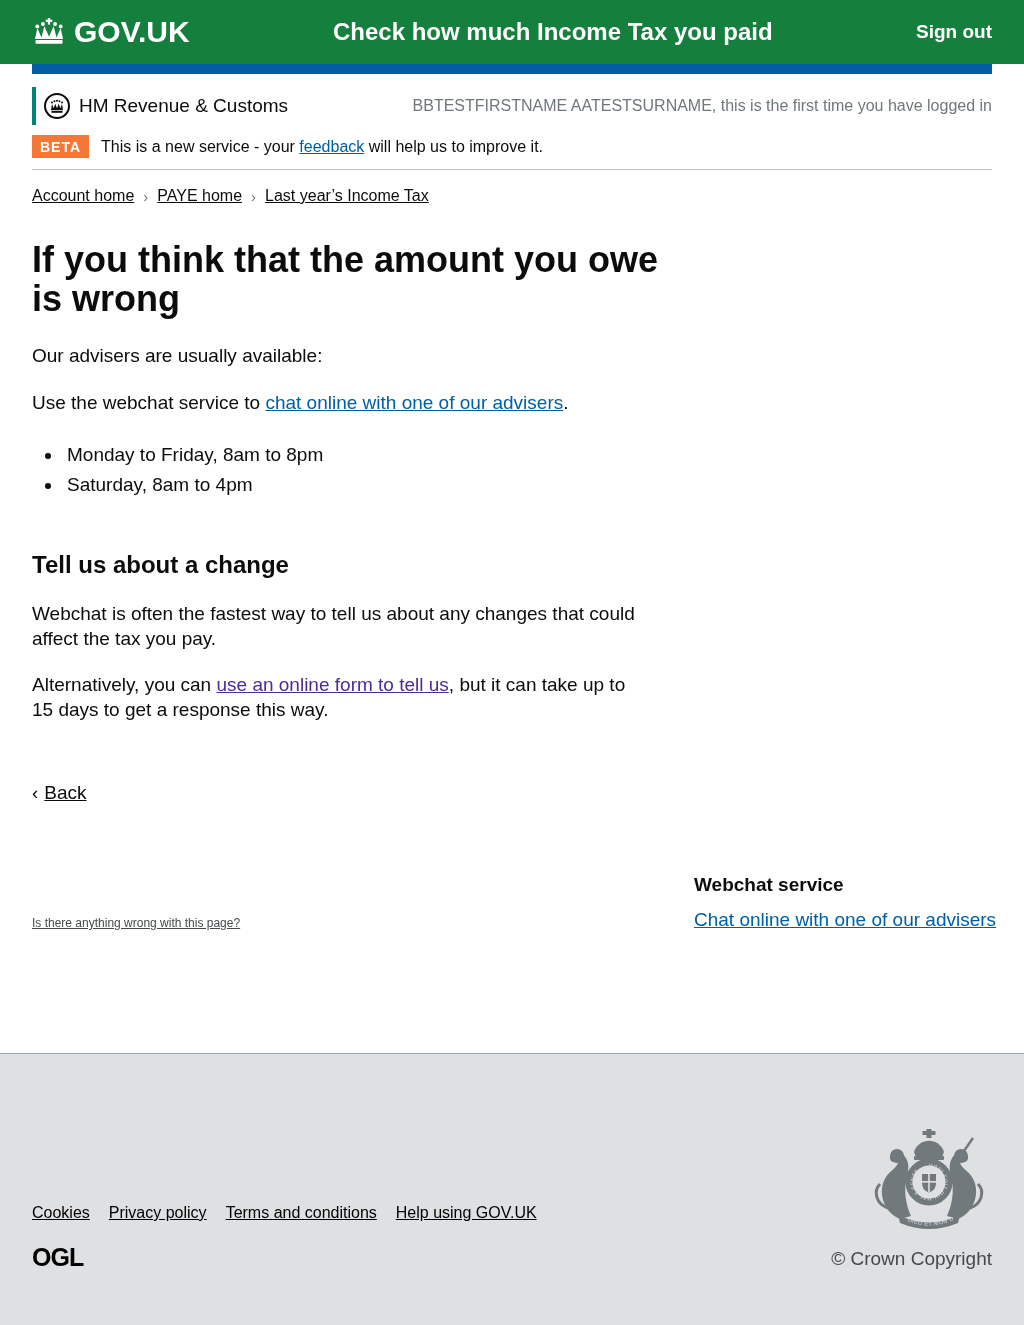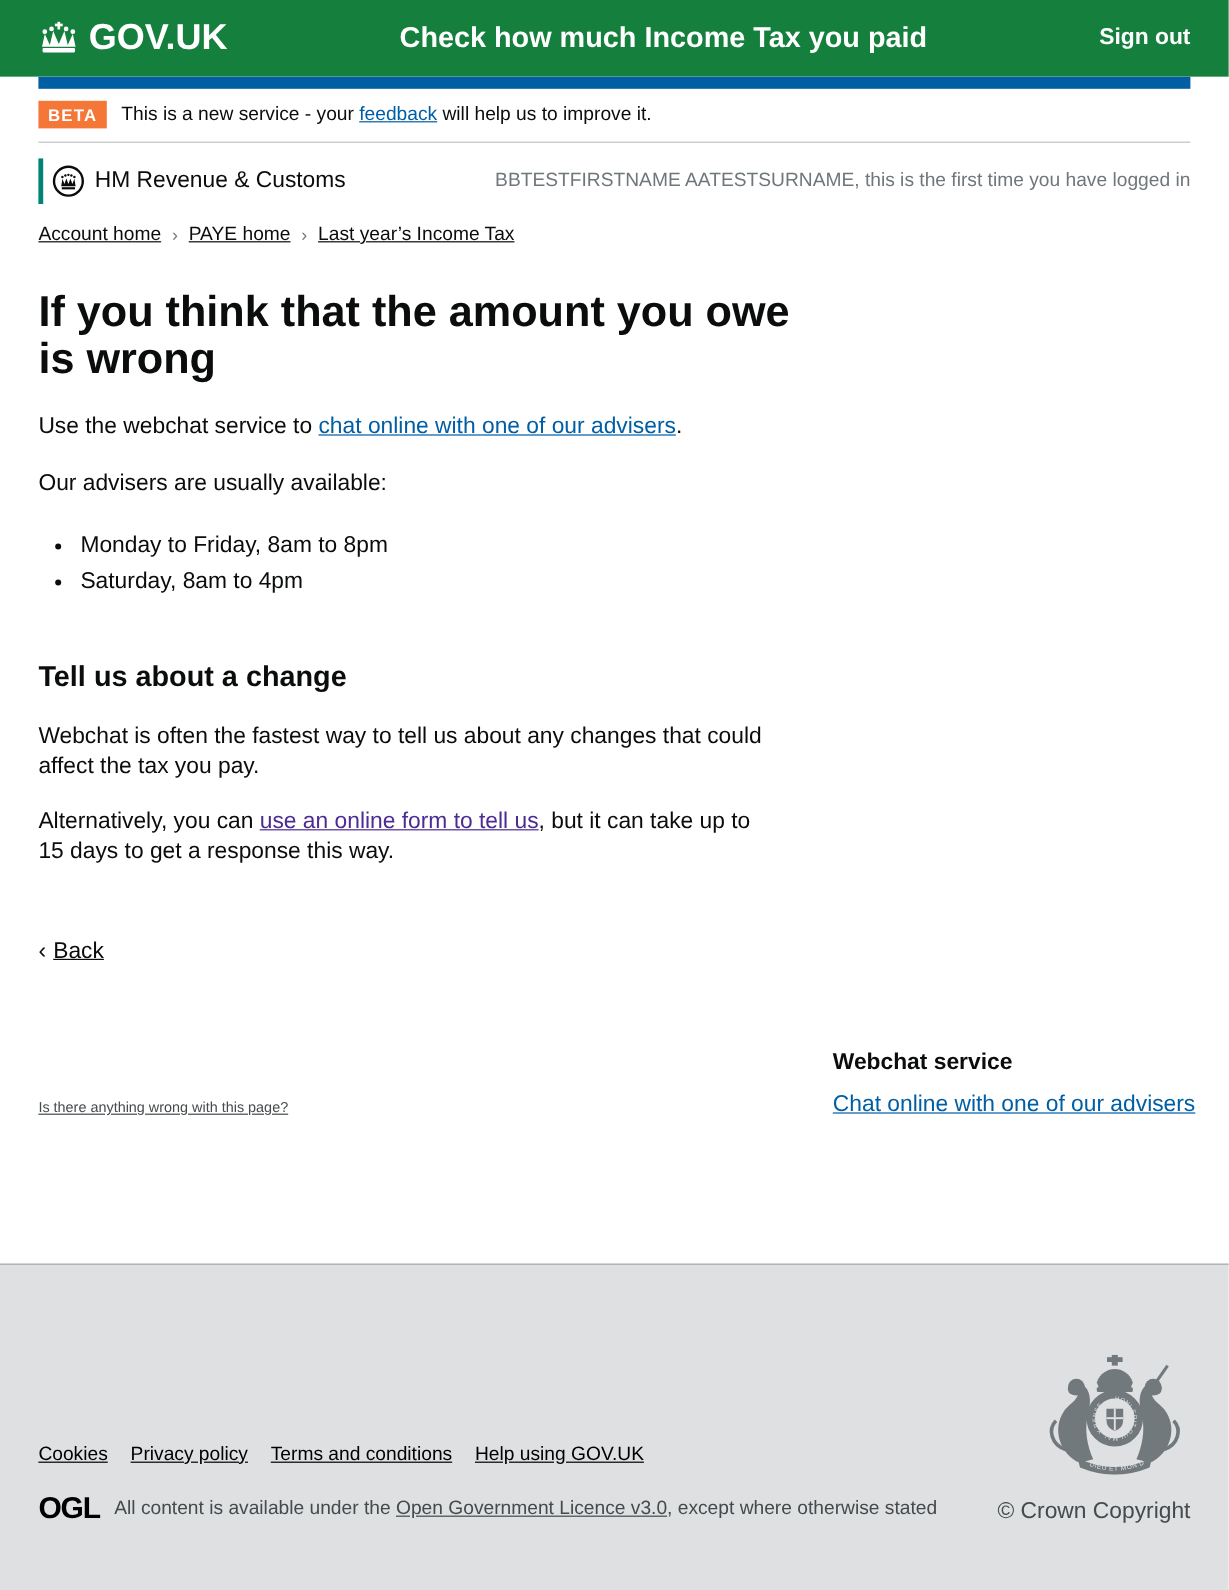--- a/index.html
+++ b/index.html
@@ -100,29 +100,20 @@
       <a class="signout">Sign out</a>
     </div>
   </header>
   <div class="blue-bar-row">
     <div class="container">
         <div class="blue-bar"></div>
       </div>
   </div>
 
   <div class="container">
-    <div class="phase-banner">
-      <span class="phase-tag">BETA</span>
-      <span class="phase-text">
-        <span>This is a new service - your </span><a class="link-blue">feedback</a><span> will help us to improve it.</span>
-      </span>
-    </div>
-  </div>
-
-  <div class="container">
     <div class="org-row">
       <div class="org-left">
         <span class="org-bar"></span>
         <span class="org-crown">
           <svg width="28" height="28" viewBox="0 0 28 28" xmlns="http://www.w3.org/2000/svg">
             <circle cx="14" cy="14" r="12" fill="none" stroke="#0b0c0c" stroke-width="2"></circle>
             <circle cx="9" cy="10.5" r="1" fill="#0b0c0c"></circle>
             <circle cx="11.5" cy="9.3" r="1" fill="#0b0c0c"></circle>
             <circle cx="14" cy="8.7" r="1" fill="#0b0c0c"></circle>
             <circle cx="16.5" cy="9.3" r="1" fill="#0b0c0c"></circle>
@@ -131,39 +122,48 @@
             <rect x="8.5" y="19" width="11" height="1.8" fill="#0b0c0c"></rect>
           </svg>
         </span>
         <span class="org-name">HM Revenue &amp; Customs</span>
       </div>
       <div class="user-status">BBTESTFIRSTNAME AATESTSURNAME, this is the first time you have logged in</div>
     </div>
   </div>
 
   <div class="container">
+    <div class="phase-banner">
+      <span class="phase-tag">BETA</span>
+      <span class="phase-text">
+        <span>This is a new service - your </span><a class="link-blue">feedback</a><span> will help us to improve it.</span>
+      </span>
+    </div>
+  </div>
+
+  <div class="container">
     <nav class="breadcrumbs">
       <a>Account home</a>
       <span class="crumb-sep">›</span>
       <a>PAYE home</a>
       <span class="crumb-sep">›</span>
       <a>Last year’s Income Tax</a>
     </nav>
   </div>
 
   <div class="container">
     <div class="layout">
       <div class="col-main">
         <h1 class="page-heading">If you think that the amount you owe is wrong</h1>
 
+        <p>Our advisers are usually available:</p>
+
         <p>
           <span>Use the webchat service to </span><a class="link-blue">chat online with one of our advisers</a><span>.</span>
         </p>
-
-        <p>Our advisers are usually available:</p>
 
         <ul class="bullets">
           <li>Monday to Friday, 8am to 8pm</li>
           <li>Saturday, 8am to 4pm</li>
         </ul>
 
         <h2 class="section-heading">Tell us about a change</h2>
 
         <p>Webchat is often the fastest way to tell us about any changes that could affect the tax you pay.</p>
 
@@ -192,23 +192,20 @@
       <div class="footer-inner">
         <div class="footer-left">
           <div class="footer-links">
             <a>Cookies</a>
             <a>Privacy policy</a>
             <a>Terms and conditions</a>
             <a>Help using GOV.UK</a>
           </div>
           <div class="ogl-row">
             <span class="ogl-logo">OGL</span>
-            <span>
-              <span>All content is available under the </span><a class="footer-licence-link" style="color:#454a4c;text-decoration:underline;cursor:pointer;">Open Government Licence v3.0</a><span>, except where otherwise stated</span>
-            </span>
           </div>
         </div>
         <div class="footer-right">
           <span>
             <svg width="126" height="100" viewBox="0 0 126 100" xmlns="http://www.w3.org/2000/svg">
               <g fill="#71797d">
 
                 <rect x="60.5" y="0" width="5" height="9"></rect>
                 <rect x="56.5" y="2" width="13" height="4"></rect>
 

